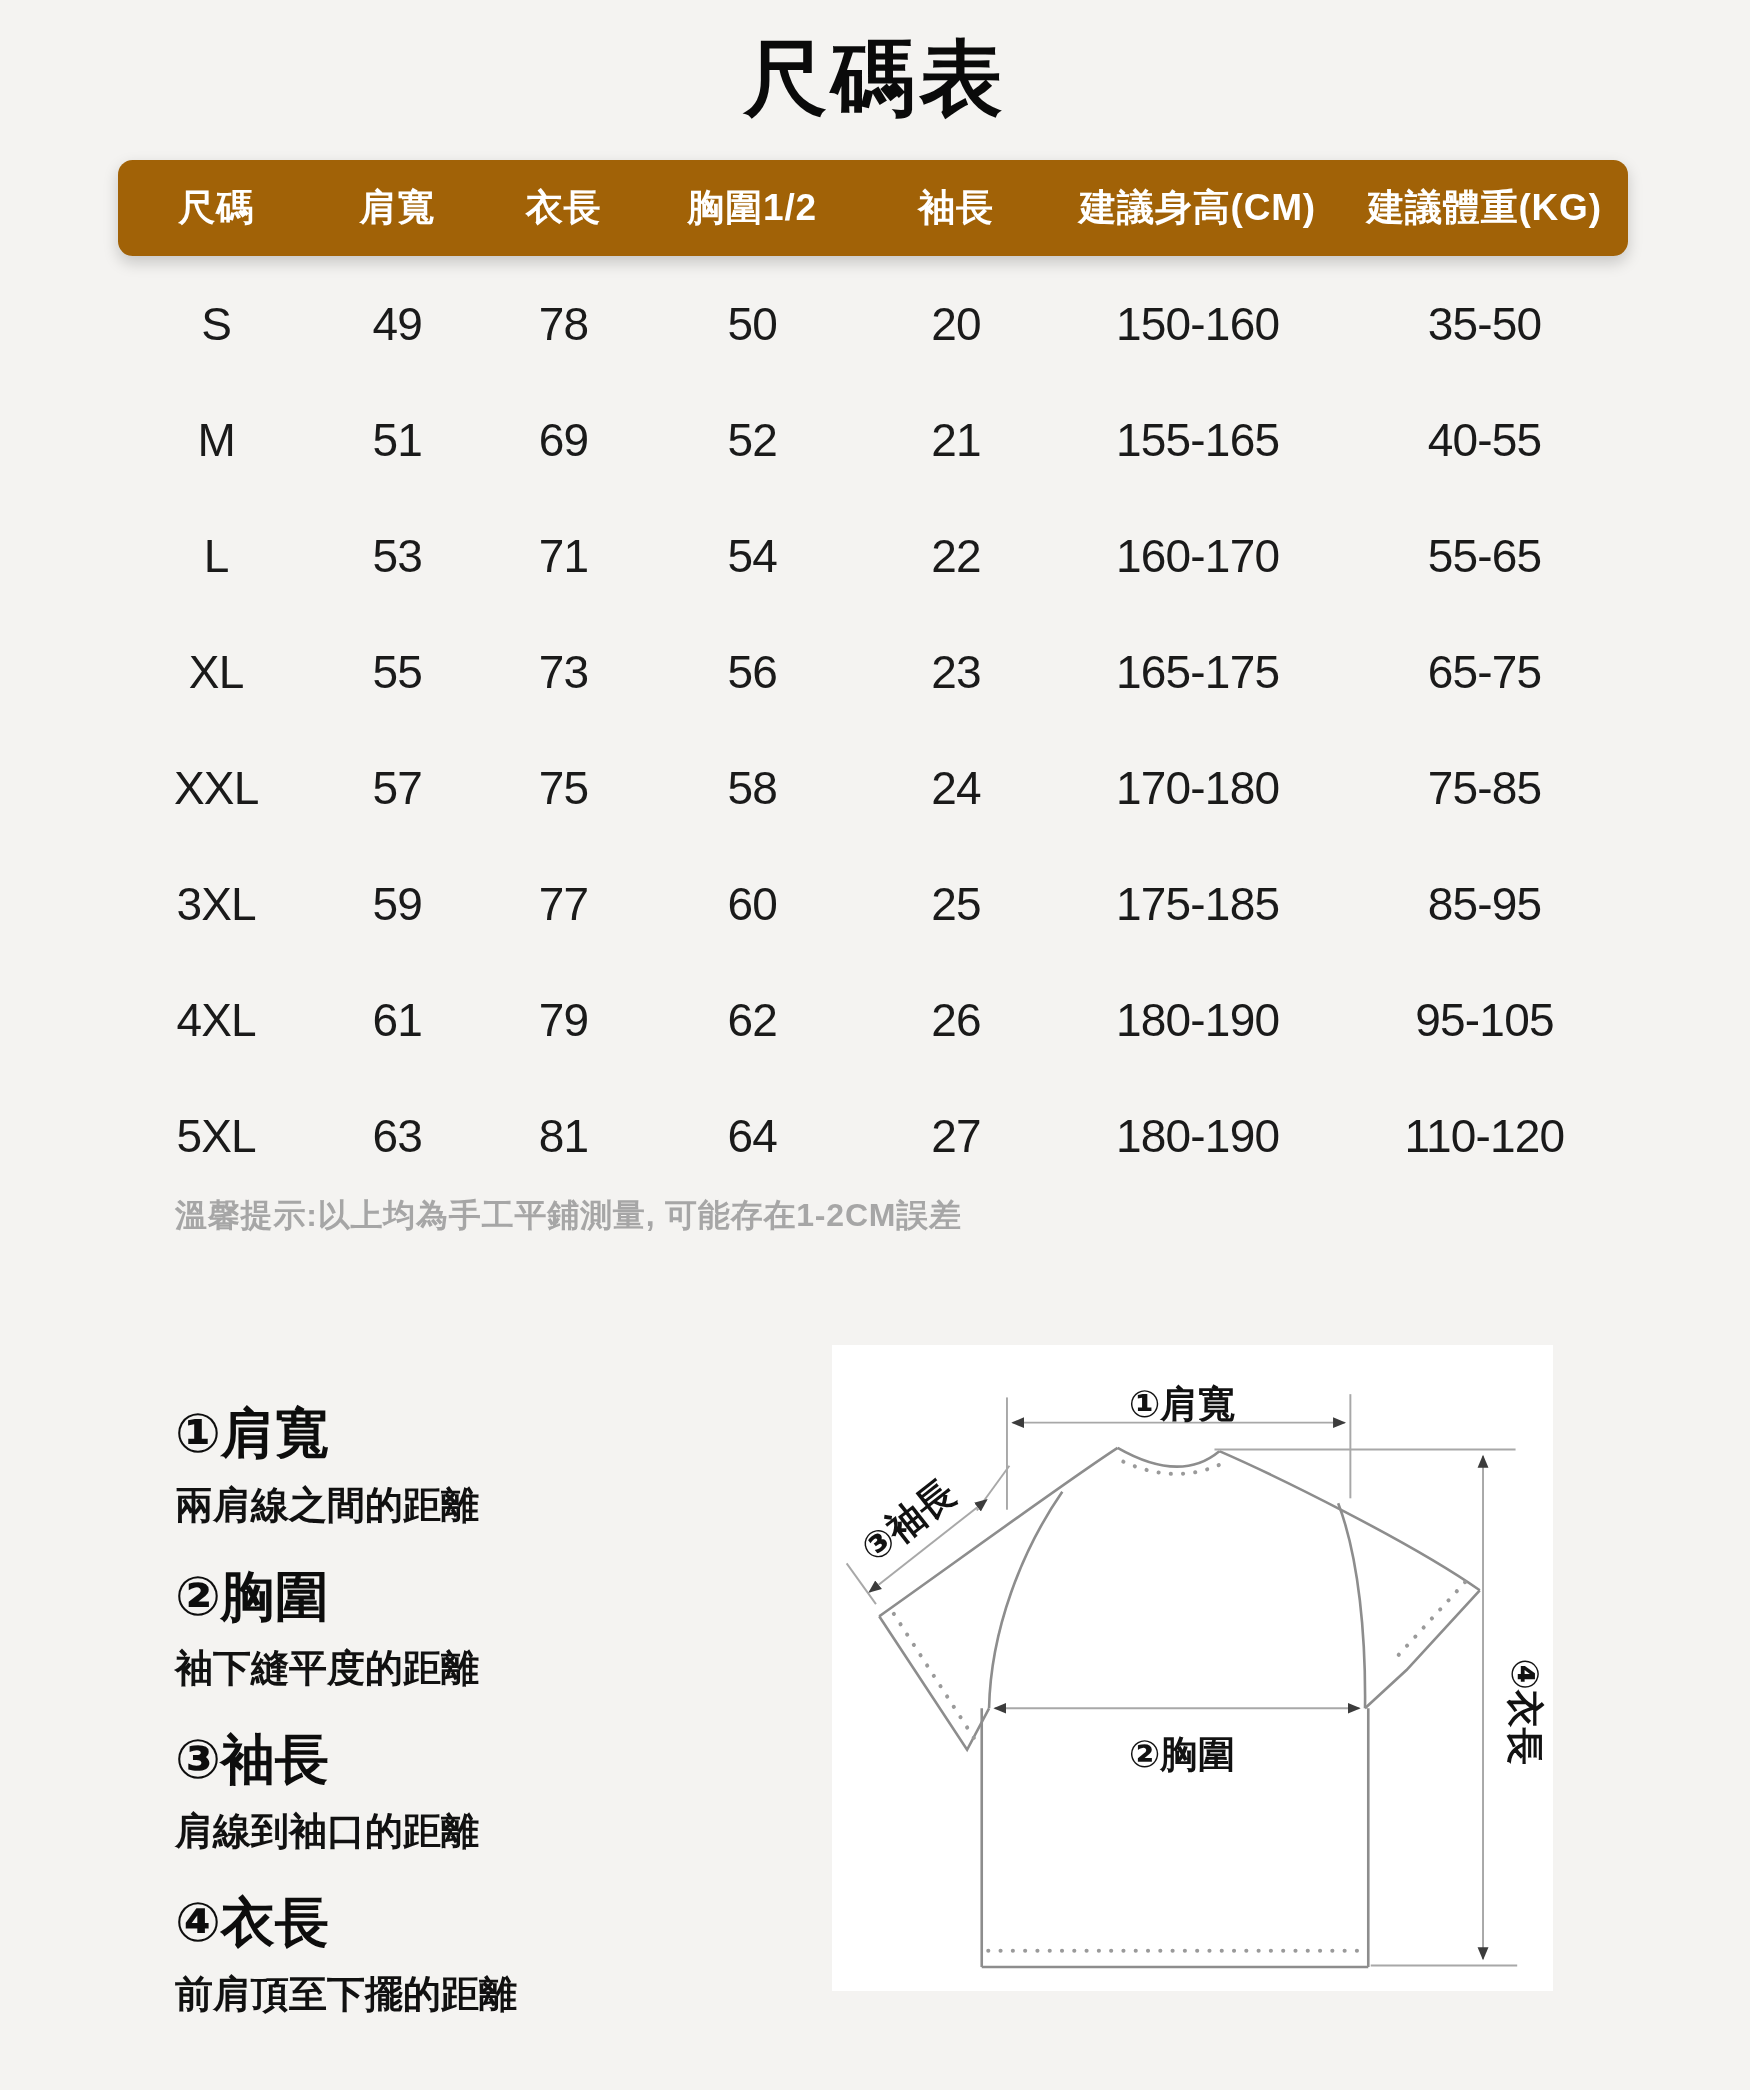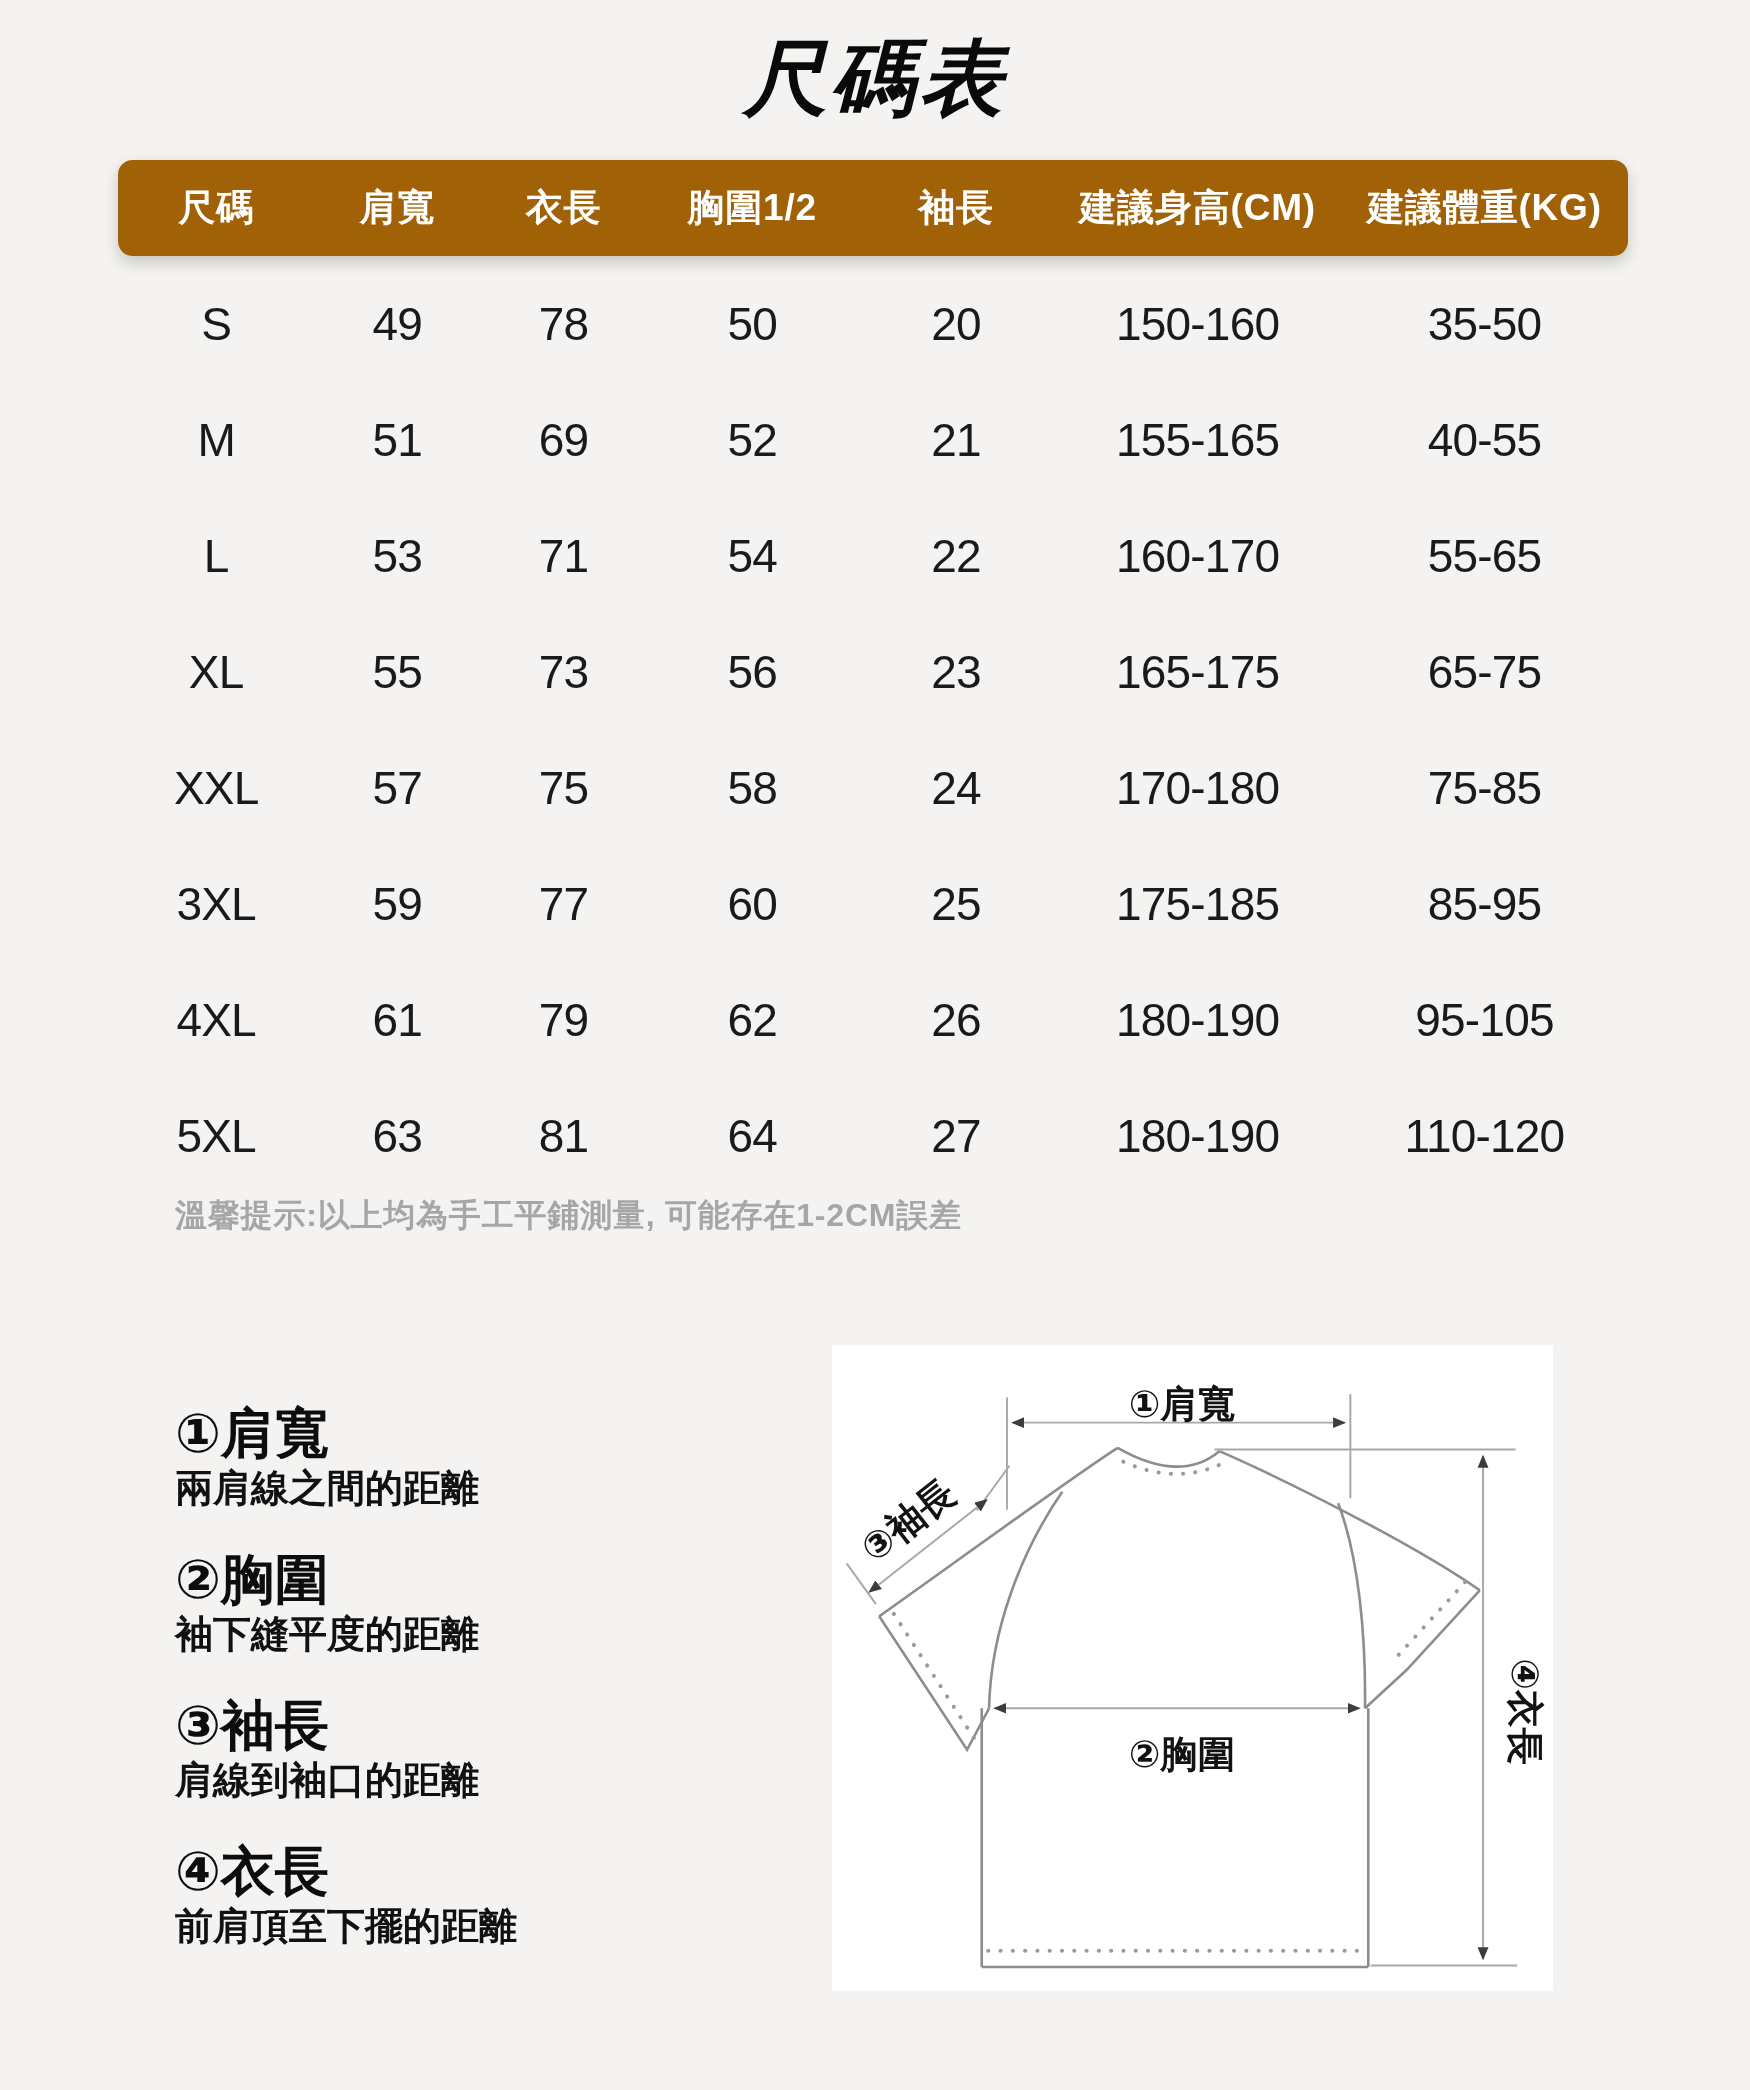--- a/index.html
+++ b/index.html
@@ -6,21 +6,20 @@
   body{
     width:1751px;height:2090px;position:relative;overflow:hidden;
     background:#f4f3f1;
     font-family:"Liberation Sans","DejaVu Sans",sans-serif;
     color:#141414;
   }
   .page-title{
     position:absolute;top:24.4px;left:0;width:100%;
     text-align:center;font-size:83px;font-weight:900;letter-spacing:4.9px;
     color:#0a0a0a;
-    font-style:italic;
   }
   
   .size-table{position:absolute;left:118px;top:160px;width:1510px;}
   .thead{
     height:96px;background:#a16207;border-radius:14.7px;
     display:grid;grid-template-columns:13% 11% 11% 14% 13% 19% 19%;
     align-items:center;box-shadow:0 6.5px 14.7px rgba(0,0,0,0.18);
   }
   .thead span{
     text-align:center;color:#ffffff;font-size:37px;font-weight:700;
@@ -36,21 +35,21 @@
     letter-spacing:-0.8px;white-space:nowrap;
   }
   .note{
     position:absolute;left:175px;top:1194px;
     font-size:32px;font-weight:700;color:#a6a6a6;letter-spacing:0.8px;
   }
   
   .explanations{position:absolute;left:175px;top:1402px;width:651px;}
   .exp-item{margin-bottom:37px;}
   .exp-title{font-size:54px;font-weight:900;line-height:62px;color:#0d0d0d;}
-  .exp-desc{font-size:38px;font-weight:700;line-height:46px;margin-top:1px;color:#111;}
+  .exp-desc{font-size:38px;font-weight:700;line-height:46px;margin-top:18px;color:#111;}
   
   .diagram-box{
     position:absolute;left:832px;top:1345px;width:721px;height:646px;
     background:#ffffff;
   }
   .diagram-box svg{display:block;width:100%;height:100%;}
   svg text{
     font-family:"Liberation Sans","DejaVu Sans",sans-serif;
     font-size:46px;font-weight:900;fill:#121212;
   }

